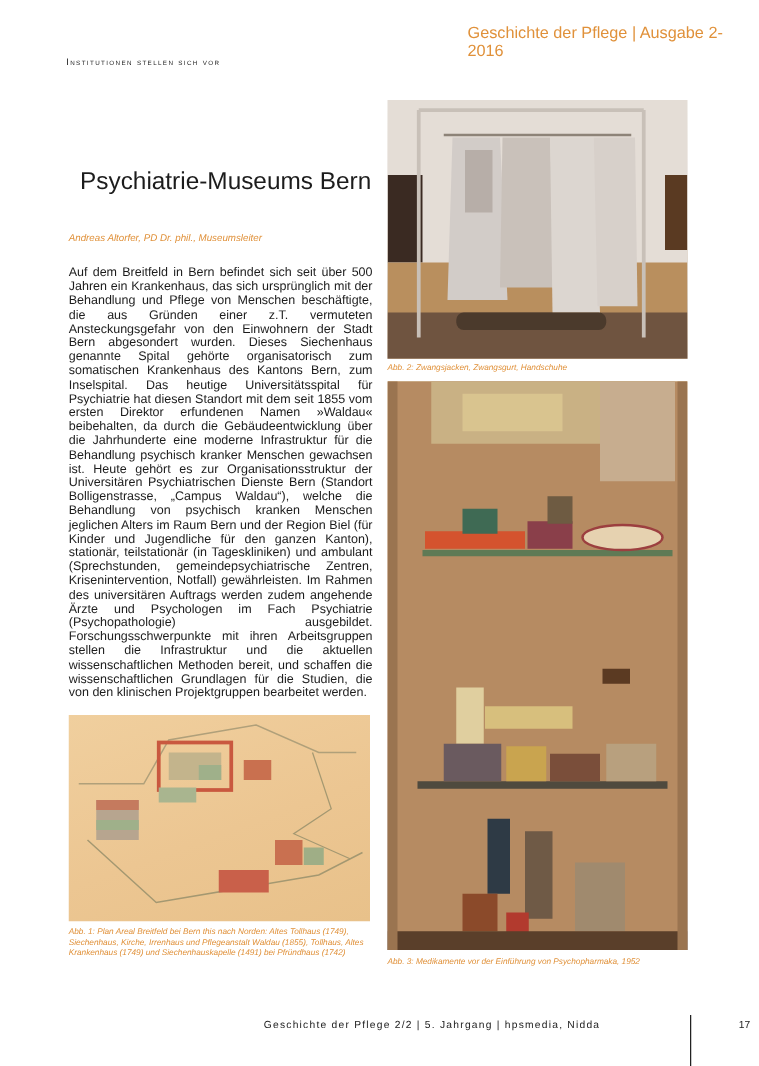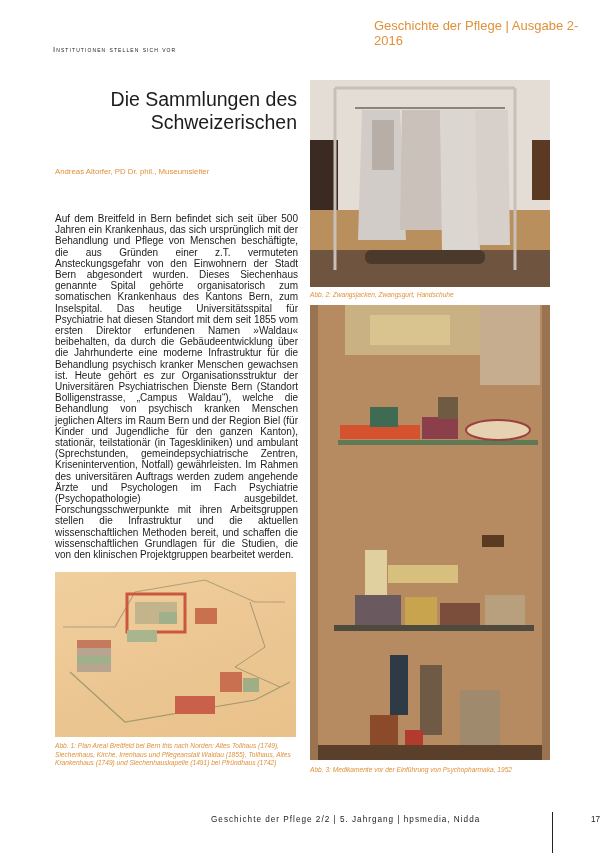--- a/index.html
+++ b/index.html
@@ -1,20 +1,20 @@
 <!DOCTYPE html>
 <html><head>
 <meta charset="utf-8">
 <style>
   html, body { margin: 0; padding: 0; background: #ffffff; }
   body { width: 607px; height: 853px; position: relative; overflow: hidden; font-family: "Liberation Sans", sans-serif; color: #1a1a1a; }
   .header-left { position: absolute; left: 53px; top: 20px; font-size: 7.5px; letter-spacing: 1.1px; font-variant: small-caps; color: #222; margin-top: 25px; }
   .header-right { position: absolute; left: 374px; top: 18px; font-size: 13px; color: #e0913a; }
   .title { position: absolute; left: 60px; top: 88px; width: 237px; text-align: right; font-size: 19.5px; line-height: 23px; color: #1c1c1c; font-weight: normal; }
-  .author { position: absolute; left: 55px; top: 167px; font-size: 7.8px; color: #e0913a; }
+  .author { position: absolute; left: 55px; top: 186px; font-size: 7.8px; font-style: italic; color: #e0913a; }
   .body-text { position: absolute; left: 55px; top: 213px; width: 243px; font-size: 10px; line-height: 11.2px; text-align: justify; hyphens: manual; color: #1c1c1c; }
   .figure { position: absolute; overflow: hidden; }
   .fig-map { left: 55px; top: 572px; width: 241px; height: 165px; background: linear-gradient(160deg, #f0cf9e 0%, #ecc692 55%, #e8c18a 100%); }
   .fig-coats { left: 310px; top: 80px; width: 240px; height: 207px; background: linear-gradient(180deg, #e8e2dc 0%, #d8cfc6 45%, #b69b7c 75%, #6e5540 100%); }
   .fig-shelf { left: 310px; top: 305px; width: 240px; height: 455px; background: linear-gradient(180deg, #c9aa7f 0%, #b48a62 30%, #a57a55 60%, #7f5a3c 85%, #6d4b31 100%); }
   .caption { position: absolute; font-size: 6.6px; line-height: 8.6px; font-style: italic; color: #e0913a; }
   .cap1 { left: 55px; top: 742px; width: 241px; }
   .cap2 { left: 310px; top: 291px; width: 240px; }
   .cap3 { left: 310px; top: 766px; width: 240px; }
   .footer { position: absolute; left: 211px; top: 815px; font-size: 8.2px; letter-spacing: 1px; color: #222; }
@@ -22,22 +22,23 @@
   .page-num { position: absolute; left: 564px; top: 815px; font-size: 8.2px; color: #222; margin-left: 27px; }
   svg { display: block; }
 </style>
 </head>
 <body>
 
 <div class="header-left">Institutionen stellen sich vor</div>
 <div class="header-right">Geschichte der Pflege | Ausgabe 2-2016</div>
 
 <h1 class="title" style="margin:0;">
-  <span>Die Sammlungen des</span><br>
-  <span>Schweizerischen</span><br>
+  <br>
+  <br>
+  <span>Psychiatrie-Museums Bern</span>
 </h1>
 
 <div class="author">Andreas Altorfer, PD Dr. phil., Museumsleiter</div>
 
 <p class="body-text" style="margin:0;">Auf dem Breitfeld in Bern befindet sich seit über 500 Jahren ein Krankenhaus, das sich ursprünglich mit der Behandlung und Pflege von Menschen beschäftigte, die aus Gründen einer z.T. vermuteten Ansteckungsgefahr von den Einwohnern der Stadt Bern abgesondert wurden. Dieses Siechenhaus genannte Spital gehörte organisatorisch zum somatischen Krankenhaus des Kantons Bern, zum Inselspital. Das heutige Universitätsspital für Psychiatrie hat diesen Standort mit dem seit 1855 vom ersten Direktor erfundenen Namen »Waldau« beibehalten, da durch die Gebäudeentwicklung über die Jahrhunderte eine moderne Infrastruktur für die Behandlung psychisch kranker Menschen gewachsen ist. Heute gehört es zur Organisationsstruktur der Universitären Psychiatrischen Dienste Bern (Standort Bolligenstrasse, „Campus Waldau“), welche die Behandlung von psychisch kranken Menschen jeglichen Alters im Raum Bern und der Region Biel (für Kinder und Jugendliche für den ganzen Kanton), stationär, teilstationär (in Tageskliniken) und ambulant (Sprechstunden, gemeindepsychiatrische Zentren, Krisenintervention, Notfall) gewährleisten. Im Rahmen des universitären Auftrags werden zudem angehende Ärzte und Psychologen im Fach Psychiatrie (Psychopathologie) ausgebildet. Forschungsschwerpunkte mit ihren Arbeitsgruppen stellen die Infrastruktur und die aktuellen wissenschaftlichen Methoden bereit, und schaffen die wissenschaftlichen Grundlagen für die Studien, die von den klinischen Projektgruppen bearbeitet werden.</p>
 
 <div class="figure fig-map">
   <svg width="241" height="165" viewBox="0 0 241 165">
     <polyline points="8,55 60,55 80,20 150,8 200,30 230,30" fill="none" stroke="#b0a07a" stroke-width="1.2"></polyline>
     <polyline points="15,100 70,150 200,128 235,110" fill="none" stroke="#a49871" stroke-width="1.2"></polyline>

